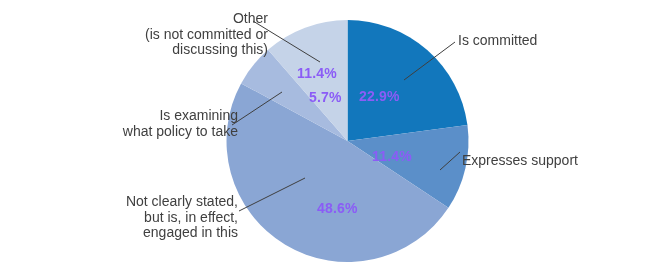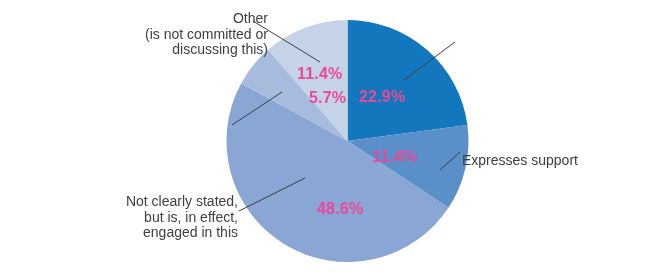--- a/index.html
+++ b/index.html
@@ -36,22 +36,22 @@
   }
   .lbl-right { text-align: left; }
   .lbl-left  { text-align: right; }
   #label-is-committed      { left: 458px; top: 33px; }
   #label-expresses-support { left: 462px; top: 139px; margin-top: 14px; }
   #label-other             { left: 78px;  top: 11px;  width: 190px; }
   #label-is-examining      { left: 58px;  top: 108px; width: 180px; }
   #label-not-clearly       { left: 78px;  top: 194px; width: 160px; }
   .slice-pct {
     position: absolute;
-    color: #ec4899;
-    font-size: 16px;
+    color: #8b5cf6;
+    font-size: 14px;
     font-weight: bold;
     font-family: "Liberation Sans", sans-serif;
     letter-spacing: 0.2px;
     white-space: nowrap;
   }
   #pct-is-committed      { left: 359px; top: 88px; }
   #pct-expresses-support { left: 372px; top: 148px; }
   #pct-not-clearly       { left: 317px; top: 200px; }
   #pct-is-examining      { left: 265px; top: 89px; margin-left: 44px; }
   #pct-other             { left: 297px; top: 65px; }
@@ -77,21 +77,24 @@
       <line x1="239" y1="211" x2="305" y2="178"></line>
     </g>
   </svg>
 
   <div class="slice-pct" id="pct-is-committed">22.9%</div>
   <div class="slice-pct" id="pct-expresses-support">11.4%</div>
   <div class="slice-pct" id="pct-not-clearly">48.6%</div>
   <div class="slice-pct" id="pct-is-examining">5.7%</div>
   <div class="slice-pct" id="pct-other">11.4%</div>
 
+  <div class="callout-label lbl-right" id="label-is-committed">Is committed</div>
   <div class="callout-label lbl-right" id="label-expresses-support">Expresses support</div>
   <div class="callout-label lbl-left" id="label-other">Other
 (is not committed or
 discussing this)</div>
+  <div class="callout-label lbl-left" id="label-is-examining">Is examining
+what policy to take</div>
   <div class="callout-label lbl-left" id="label-not-clearly">Not clearly stated,
 but is, in effect,
 engaged in this</div>
 
 </div>
 
 </body></html>

